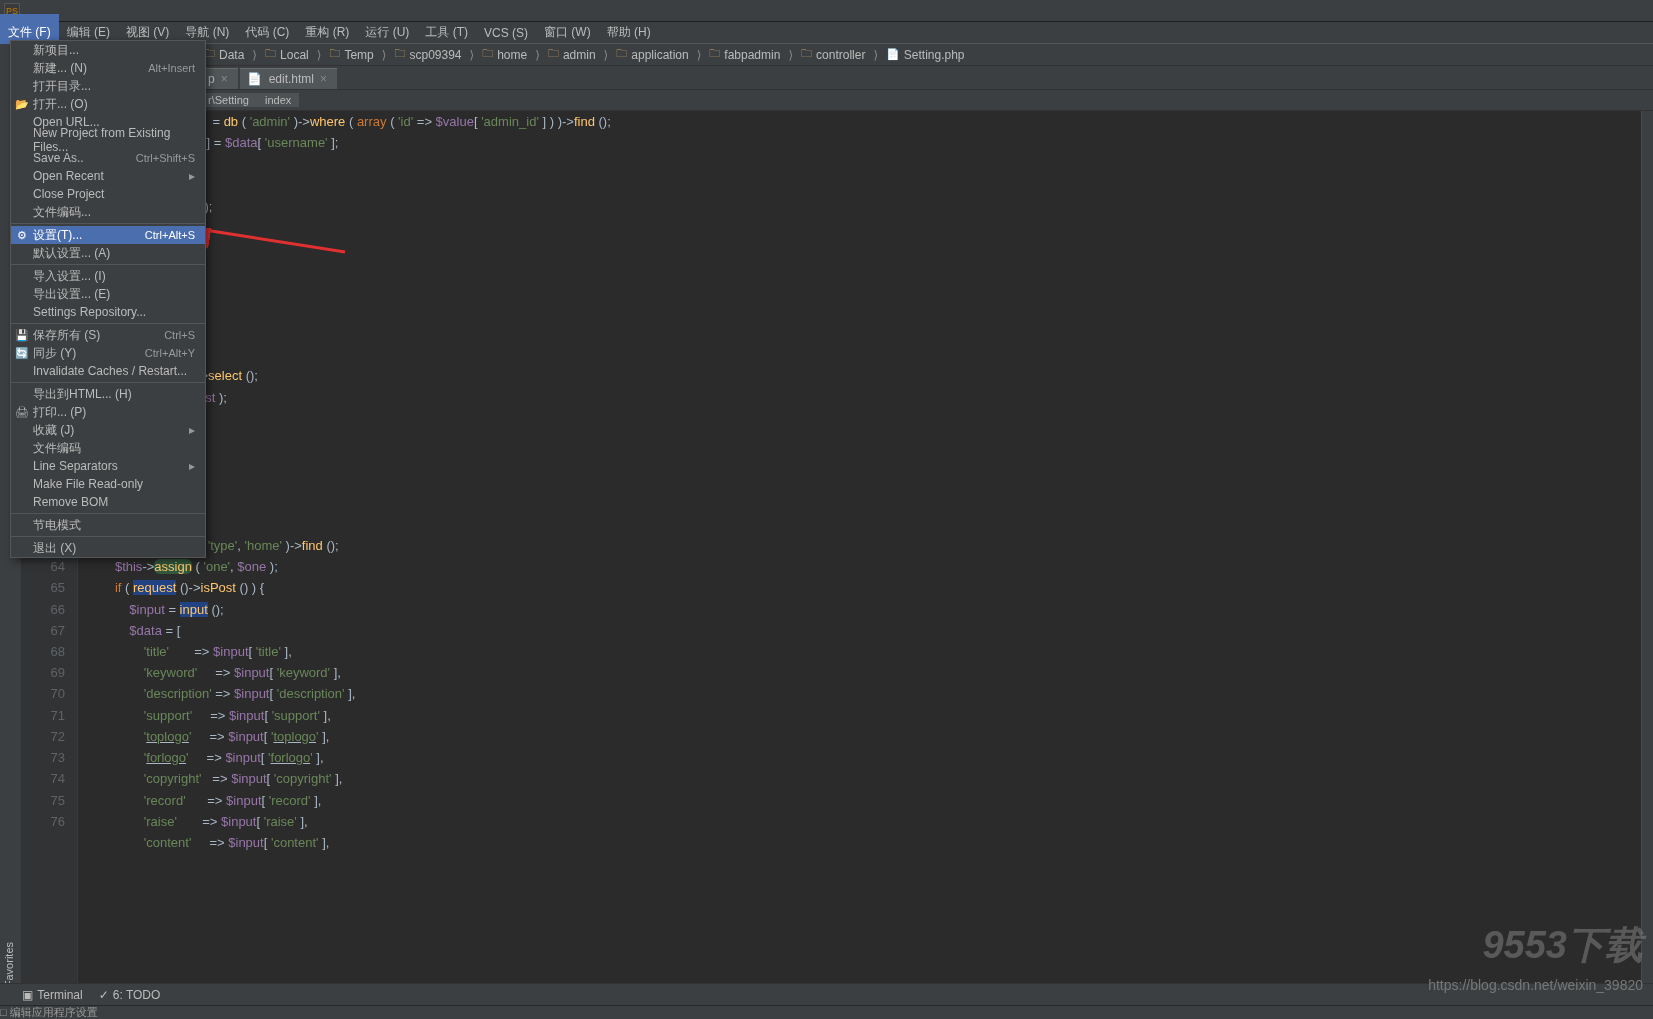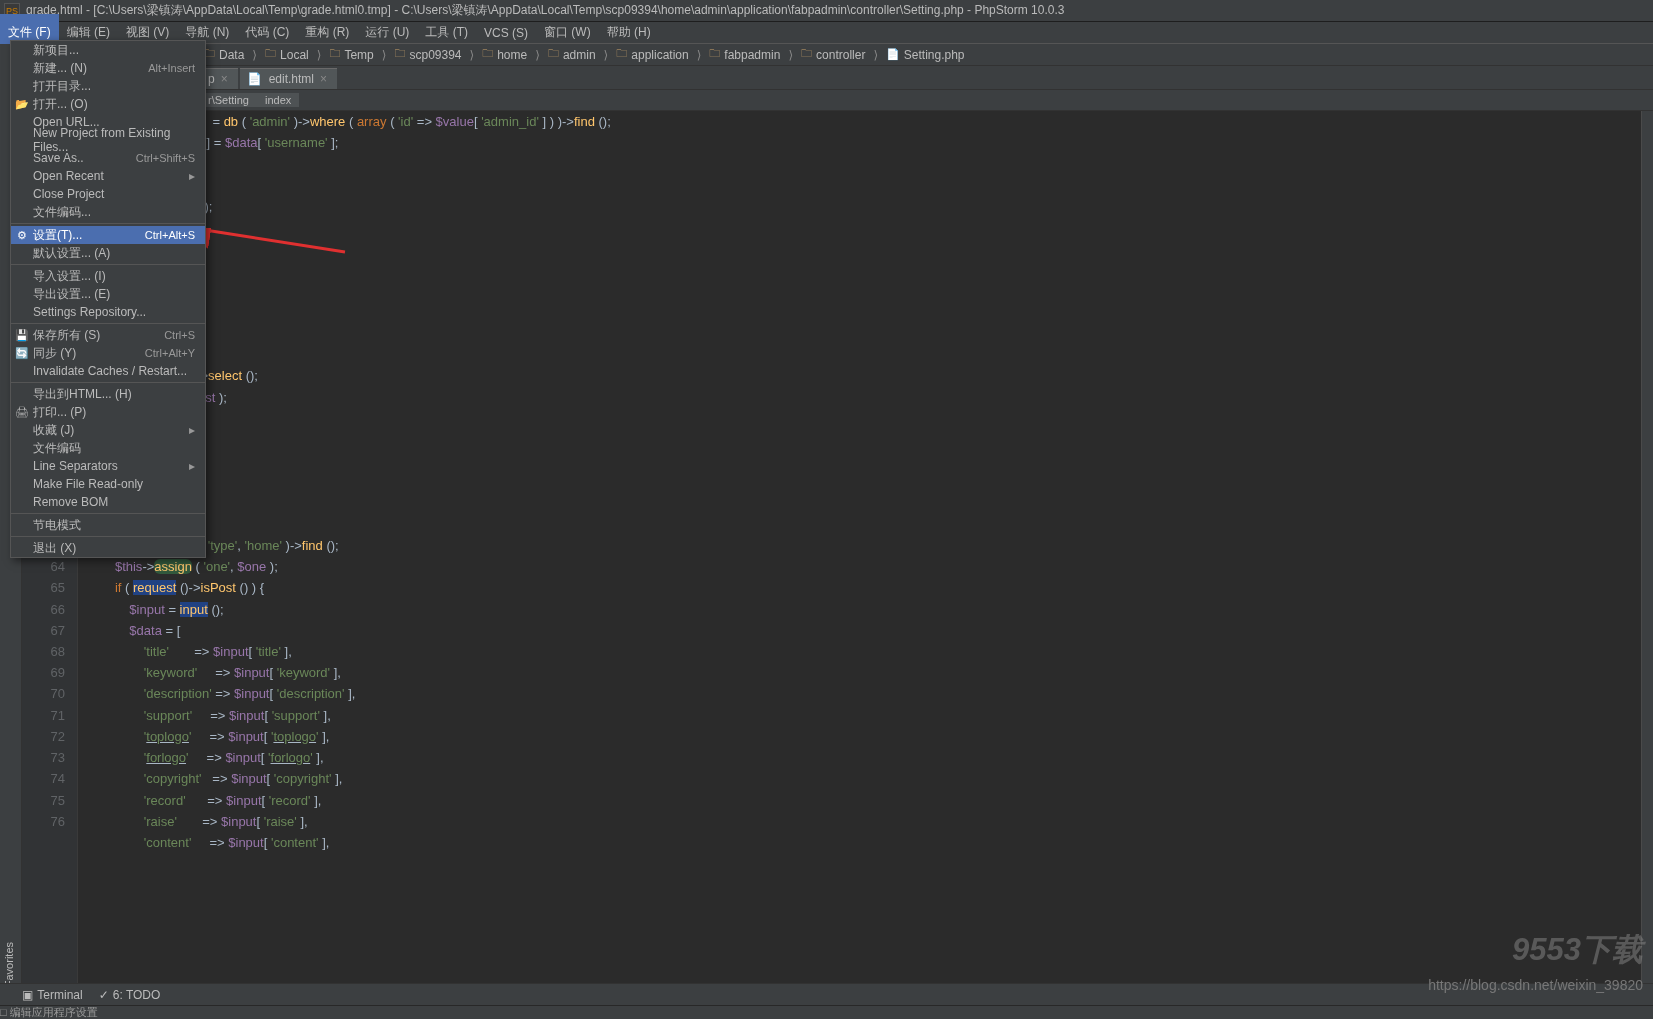--- a/index.html
+++ b/index.html
@@ -36,30 +36,29 @@
 .code { flex: 1; font-family: Consolas, monospace; font-size: 13px; line-height: 21.2px; white-space: pre; padding-left: 8px; }
 .kw { color: #cc7832; }
 .str { color: #6a8759; }
 .var { color: #9876aa; }
 .fn { color: #ffc66d; }
 .arrow { position: absolute; left: 195px; top: 228px; z-index: 99; pointer-events: none; }
 .bottombar { position: absolute; bottom: 14px; left: 0; right: 0; height: 22px; background: #3c3f41; border-top: 1px solid #323232; display: flex; align-items: center; padding-left: 22px; gap: 16px; color: #bbbbbb; }
 .bottombar-item { display: flex; align-items: center; gap: 4px; }
 .statusbar { position: absolute; bottom: 0; left: 0; right: 0; height: 14px; background: #3c3f41; display: flex; align-items: center; color: #999; font-size: 11px; border-top: 1px solid #282828; }
 .watermark { position: absolute; right: 10px; bottom: 26px; color: #777; font-size: 14px; font-family: Arial; }
-.watermark2 { position: absolute; right: 10px; bottom: 48px; color: #888; font-size: 31px; font-style: italic; font-weight: bold; opacity: 0.5; }
+.watermark2 { position: absolute; right: 10px; bottom: 48px; color: #888; font-size: 38px; font-style: italic; font-weight: bold; opacity: 0.5; }
 .hilite { background: #32593d; border-radius: 6px; }
 .hilite2 { background: #214283; margin-top: 24px; }
 </style>
 </head>
 <body>
 
 <div class="titlebar">
   <div class="titlebar-icon">PS</div>
-  <span>grade.html - [C:\Users\梁镇涛\AppData\Local\Temp\grade.html0.tmp] - C:\Users\梁镇涛\AppData\Local\Temp\scp09394\home\admin\application\fabpadmin\controller\Setting.php - PhpStorm 10.0.3</span>
 </div>
 
 <div class="menubar">
   <div class="menubar-item active">文件 (F)</div>
   <div class="menubar-item">编辑 (E)</div>
   <div class="menubar-item">视图 (V)</div>
   <div class="menubar-item">导航 (N)</div>
   <div class="menubar-item">代码 (C)</div>
   <div class="menubar-item">重构 (R)</div>
   <div class="menubar-item">运行 (U)</div>

